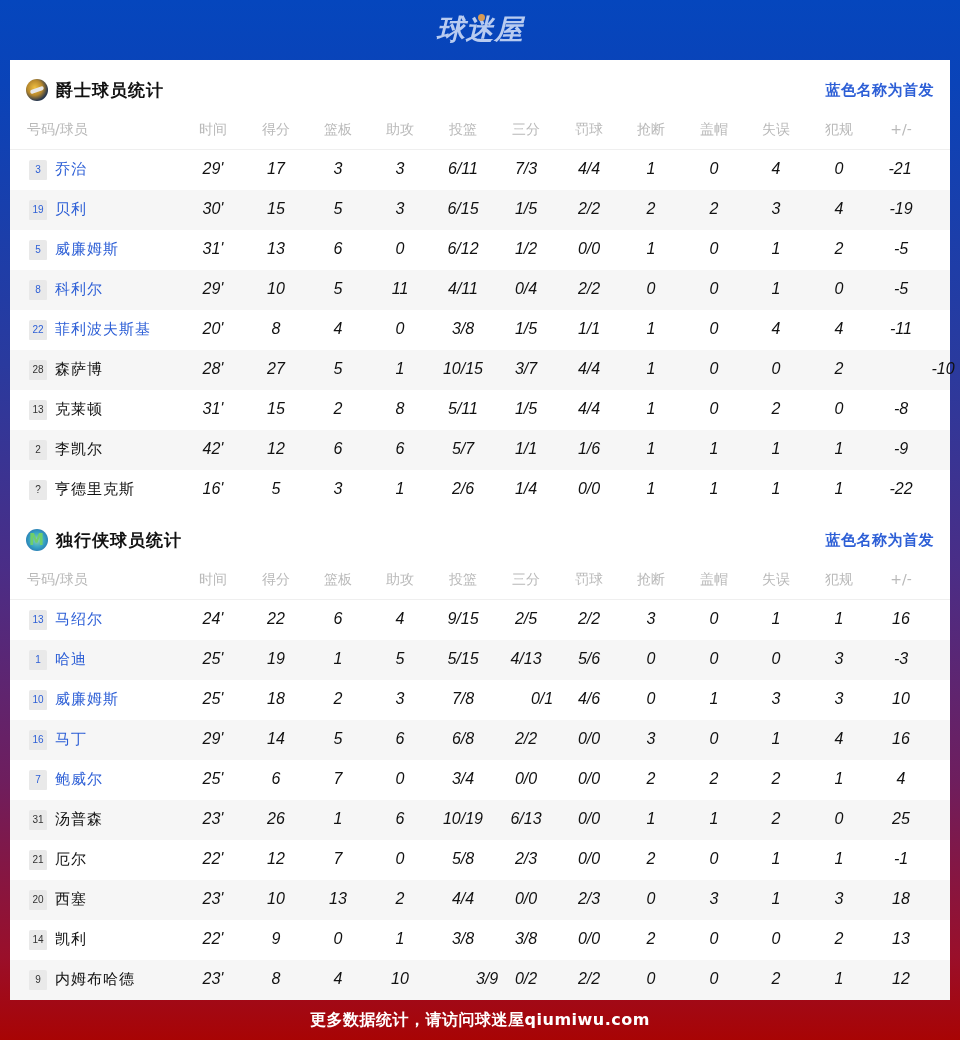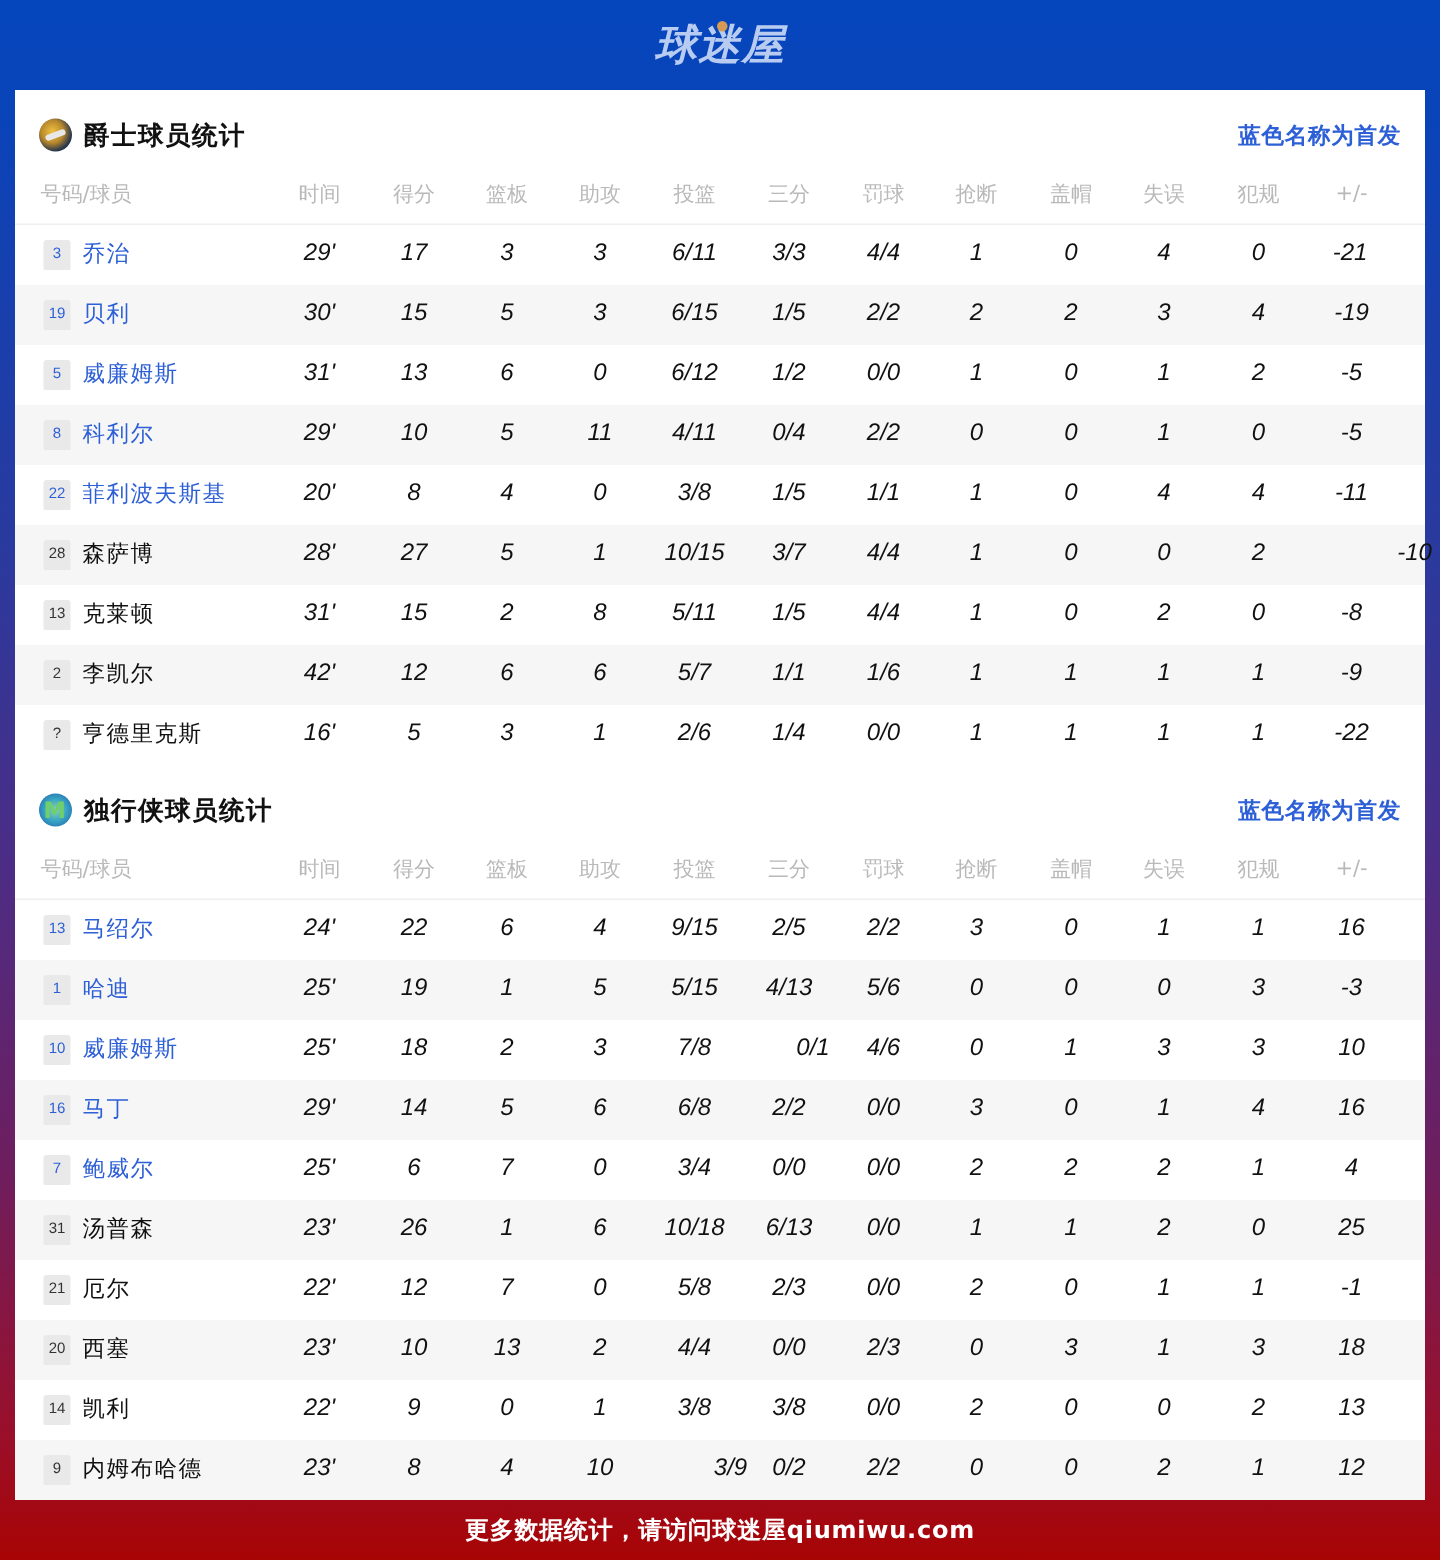--- a/index.html
+++ b/index.html
@@ -106,21 +106,21 @@
       <span style="left:861px">+/-</span>
     </div>
     <div class="row" style="top:90px">
         <span class="jersey starter">3</span>
         <span class="pname starter">乔治</span>
       <span class="cell" style="left:173px">29'</span>
       <span class="cell" style="left:236px">17</span>
       <span class="cell" style="left:298px">3</span>
       <span class="cell" style="left:360px">3</span>
       <span class="cell" style="left:423px">6/11</span>
-      <span class="cell" style="left:486px">3/3</span>
+      <span class="cell" style="left:486px">7/3</span>
       <span class="cell" style="left:549px">4/4</span>
       <span class="cell" style="left:611px">1</span>
       <span class="cell" style="left:674px">0</span>
       <span class="cell" style="left:736px">4</span>
       <span class="cell" style="left:799px">0</span>
       <span class="cell" style="left:860px">-21</span>
     </div>
     <div class="row alt" style="top:130px">
         <span class="jersey starter">19</span>
         <span class="pname starter">贝利</span>
@@ -349,21 +349,21 @@
       <span class="cell" style="left:799px">1</span>
       <span class="cell" style="left:861px">4</span>
     </div>
     <div class="row alt" style="top:740px">
         <span class="jersey">31</span>
         <span class="pname">汤普森</span>
       <span class="cell" style="left:173px">23'</span>
       <span class="cell" style="left:236px">26</span>
       <span class="cell" style="left:298px">1</span>
       <span class="cell" style="left:360px">6</span>
-      <span class="cell" style="left:423px">10/18</span>
+      <span class="cell" style="left:423px">10/19</span>
       <span class="cell" style="left:486px">6/13</span>
       <span class="cell" style="left:549px">0/0</span>
       <span class="cell" style="left:611px">1</span>
       <span class="cell" style="left:674px">1</span>
       <span class="cell" style="left:736px">2</span>
       <span class="cell" style="left:799px">0</span>
       <span class="cell" style="left:861px">25</span>
     </div>
     <div class="row" style="top:780px">
         <span class="jersey">21</span>

